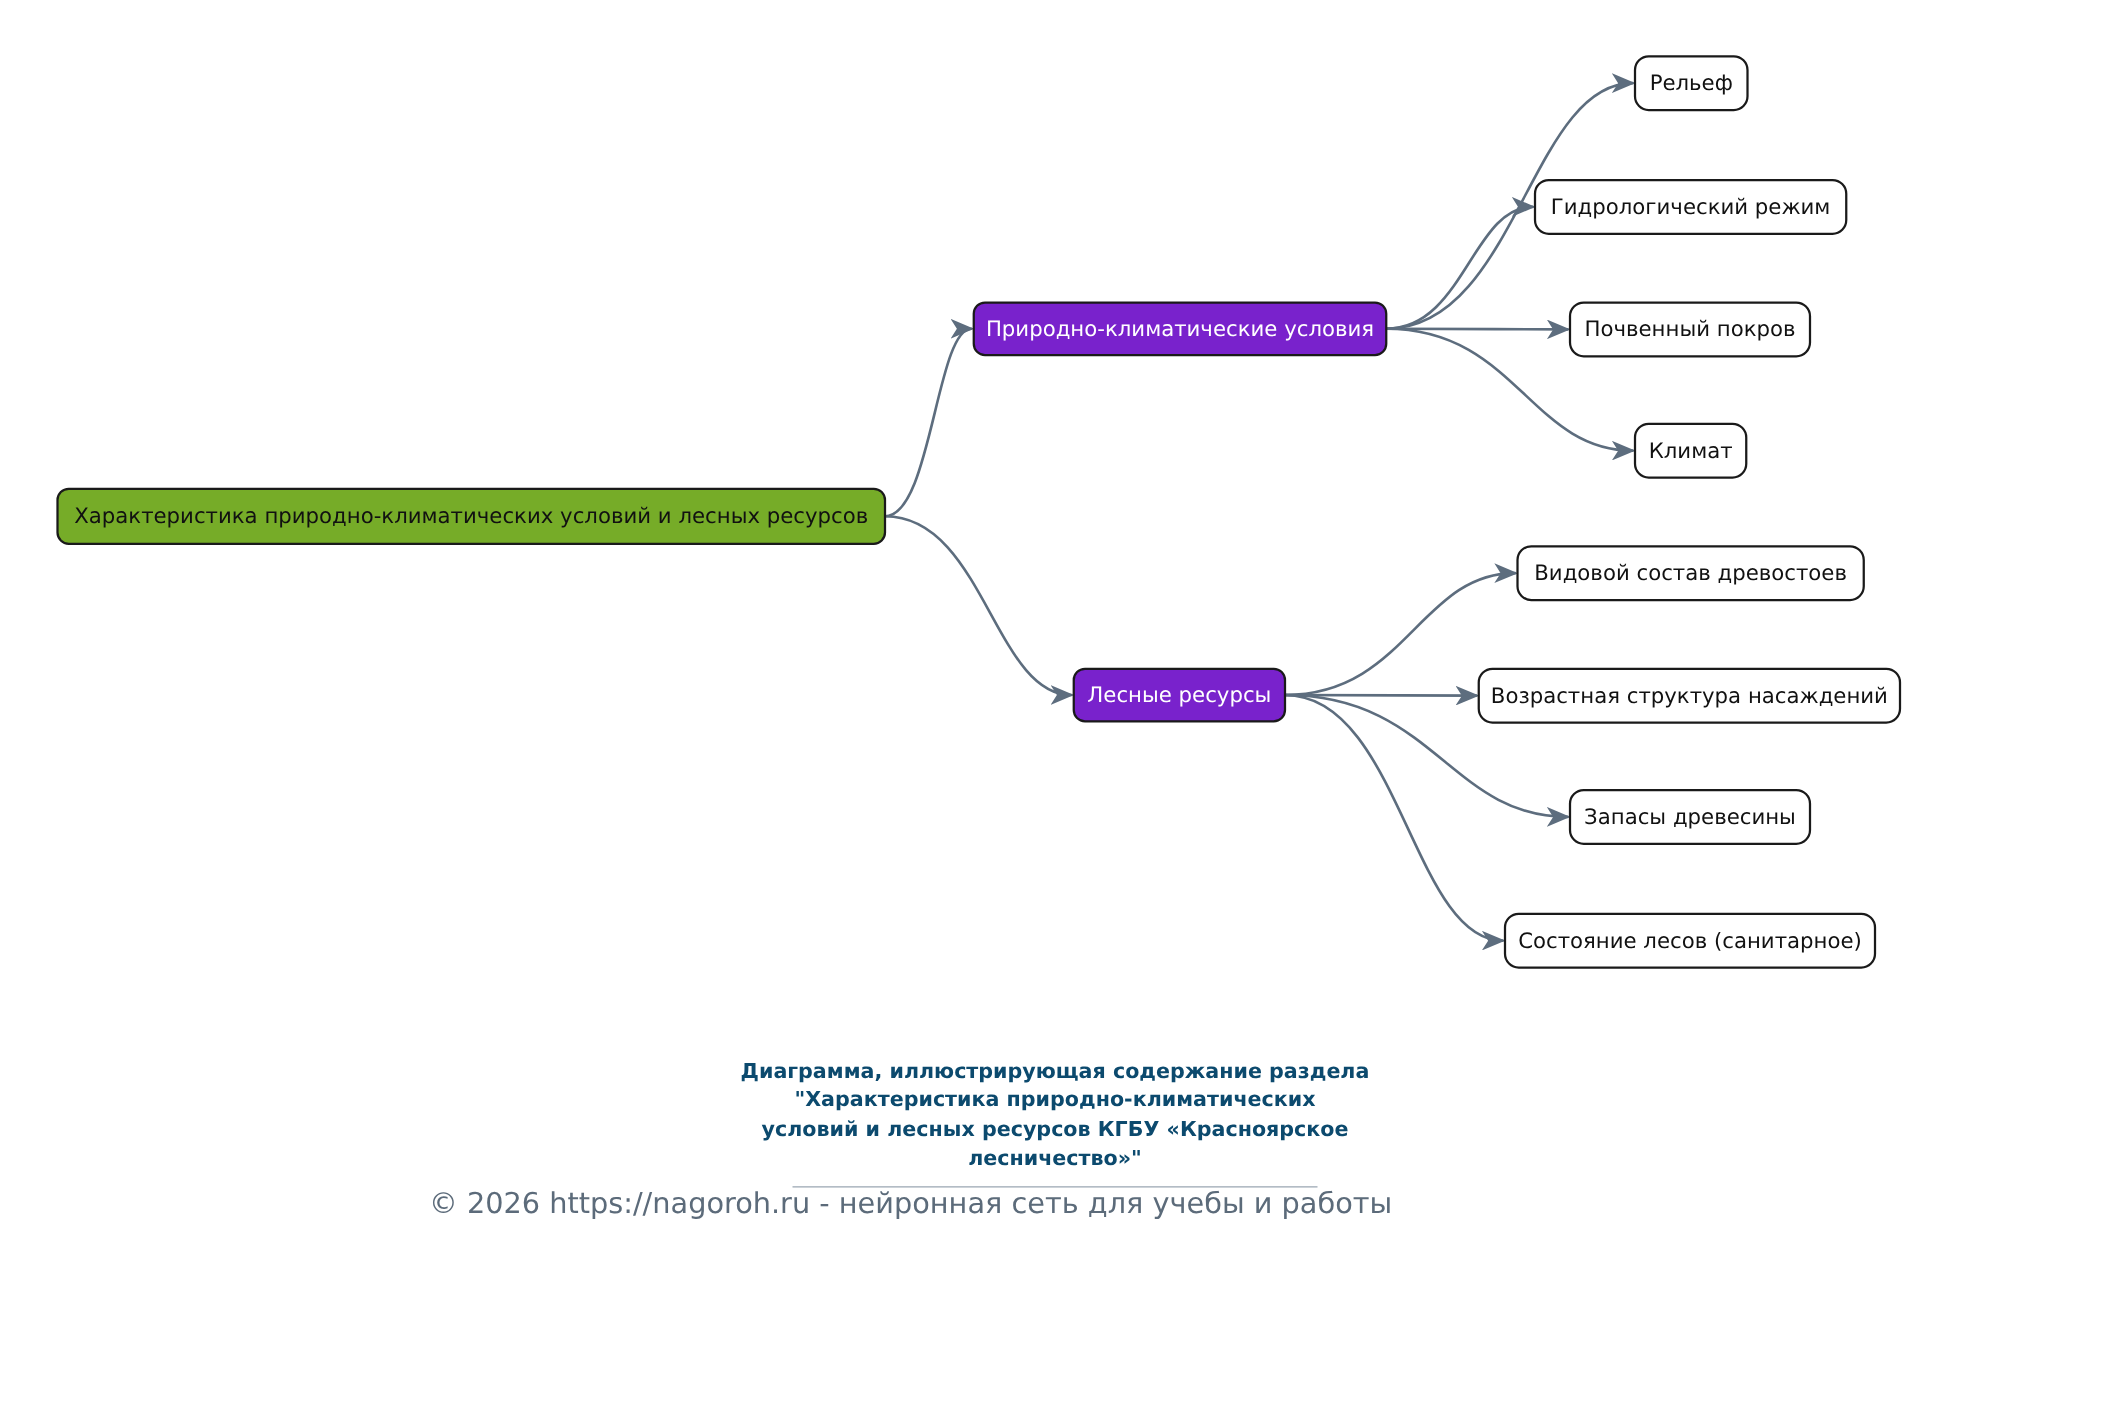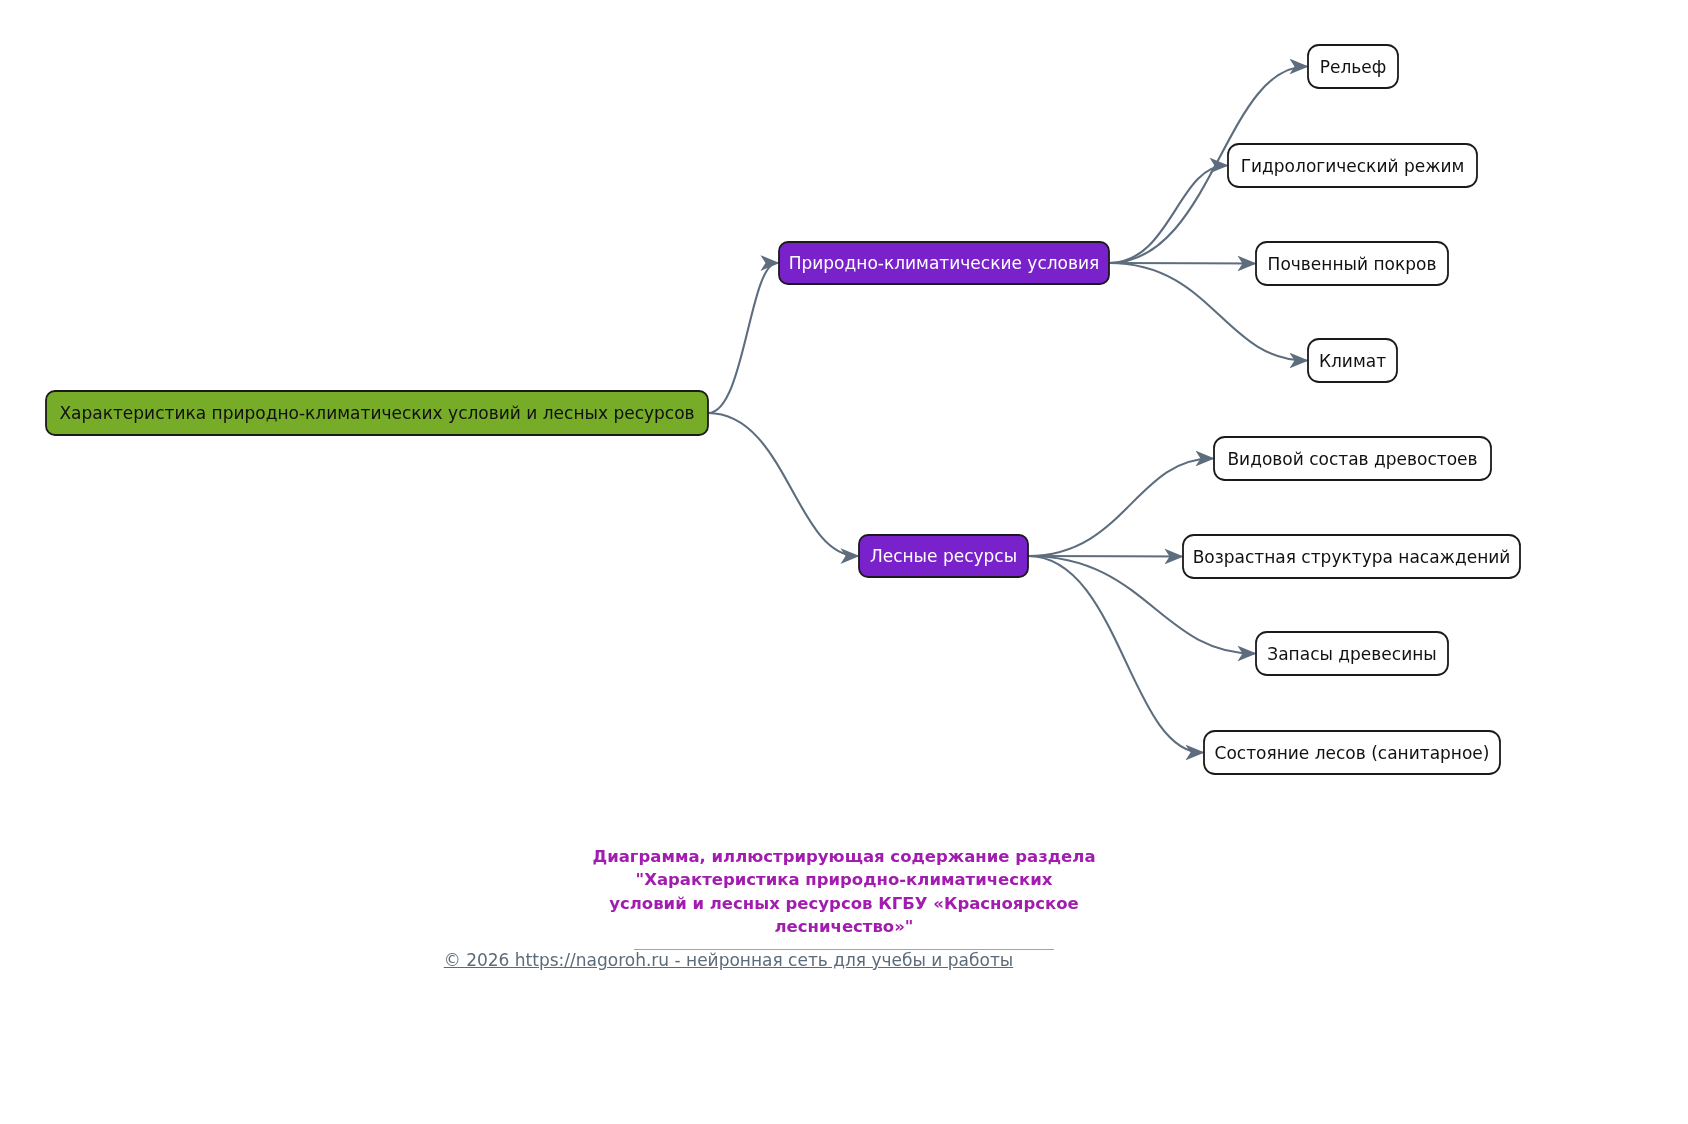--- a/index.html
+++ b/index.html
@@ -65,42 +65,41 @@
     left: 0;
     top: 845px;
     width: 1688px;
     text-align: center;
   }
   .caption-text {
     font-family: "DejaVu Sans", "Liberation Sans", sans-serif;
     font-size: 16.5px;
     font-weight: bold;
     line-height: 1.42;
-    color: #a21caf;
+    color: #0c4a6e;
     margin: 0 auto;
     width: 560px;
     white-space: pre-line;
   }
   .caption-rule {
     width: 420px;
     height: 0;
     border-top: 1.4px solid #9aa6b2;
     margin: 10px auto 0 auto;
   }
   .footer-text {
     position: absolute;
     left: 0;
     top: 950px;
     width: 1457px;
     text-align: center;
     font-family: "DejaVu Sans", "Liberation Sans", sans-serif;
-    font-size: 17px;
+    font-size: 23px;
     color: #5c6b7a;
     white-space: pre;
-    text-decoration: underline;
   }
 </style>
 </head>
 <body>
 
 <div id="diagram-root">
   <svg id="mindmap" viewBox="0 0 1688 1124" xmlns="http://www.w3.org/2000/svg">
     <defs>
       <marker id="arrowhead" viewBox="0 0 12 10" refX="10.5" refY="5" markerWidth="9" markerHeight="7.5" orient="auto-start-reverse">
         <path d="M0,0 L12,5 L0,10 L3.2,5 Z" fill="#5d6d7e"></path>

